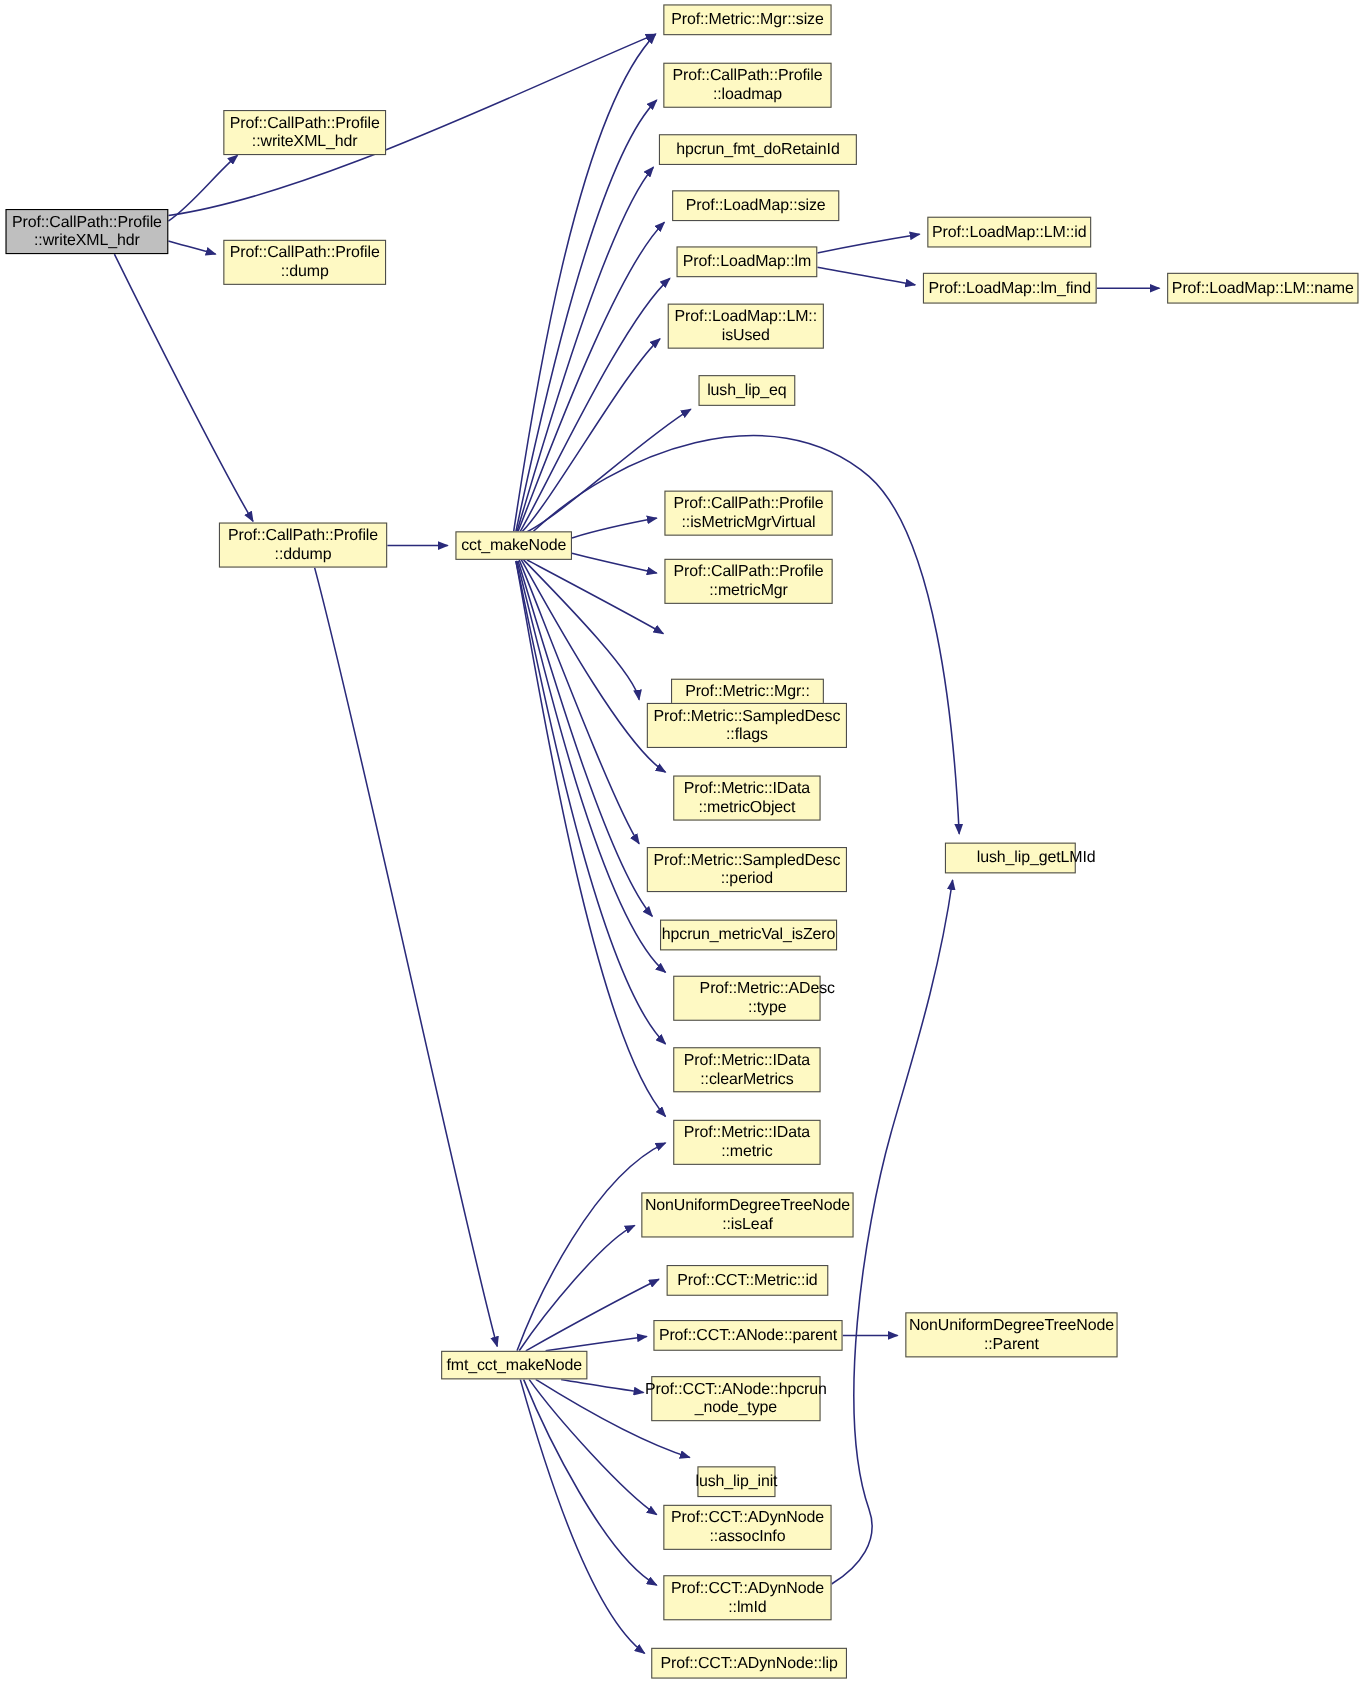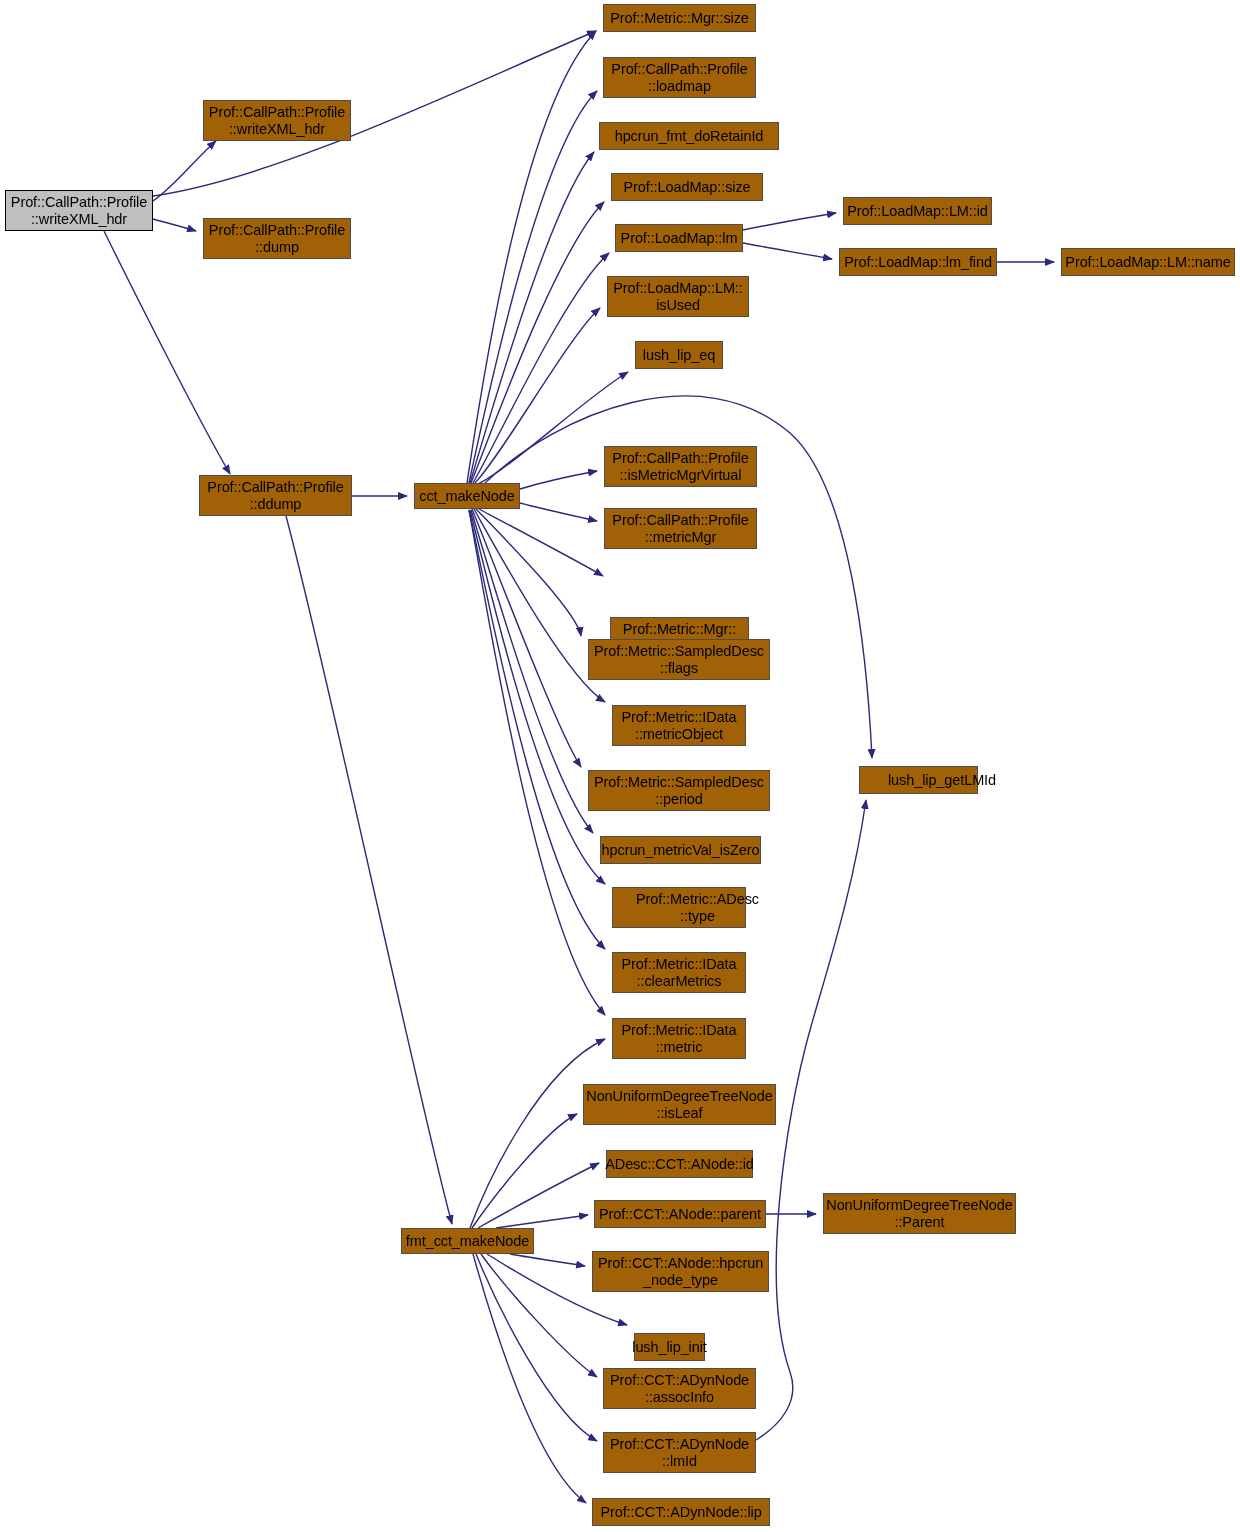--- a/index.html
+++ b/index.html
@@ -20,21 +20,21 @@
     left: 0;
     top: 0;
     width: 1240px;
     height: 1532px;
     pointer-events: none;
   }
   .node {
     position: absolute;
     box-sizing: border-box;
     border: 1px solid #4d4d4d;
-    background: #a16207;
+    background: #fef9c3;
     color: #000000;
     font-size: 14.5px;
     line-height: 17px;
     display: flex;
     align-items: center;
     justify-content: center;
     text-align: center;
     letter-spacing: -0.1px;
     white-space: pre-line;
     z-index: 2;
@@ -128,23 +128,23 @@
 ::period</div>
     <div class="node" style="left: 600px; top: 836px; width: 161px; height: 28px;">hpcrun_metricVal_isZero</div>
     <div class="node" style="left: 612px; top: 887px; width: 134px; height: 41px; padding-left: 37px;">Prof::Metric::ADesc
 ::type</div>
     <div class="node" style="left: 612px; top: 952px; width: 134px; height: 41px;">Prof::Metric::IData
 ::clearMetrics</div>
     <div class="node" style="left: 612px; top: 1018px; width: 134px; height: 41px;">Prof::Metric::IData
 ::metric</div>
     <div class="node" style="left: 583px; top: 1084px; width: 193px; height: 41px;">NonUniformDegreeTreeNode
 ::isLeaf</div>
-    <div class="node" style="left: 606px; top: 1150px; width: 147px; height: 28px;">ADesc::CCT::ANode::id</div>
+    <div class="node" style="left: 606px; top: 1150px; width: 147px; height: 28px;">Prof::CCT::Metric::id</div>
     <div class="node" style="left: 594px; top: 1200px; width: 172px; height: 28px;">Prof::CCT::ANode::parent</div>
-    <div class="node" style="left: 592px; top: 1251px; width: 177px; height: 41px;">Prof::CCT::ANode::hpcrun
+    <div class="node" style="left: 592px; top: 1251px; width: 154px; height: 41px;">Prof::CCT::ANode::hpcrun
 _node_type</div>
     <div class="node" style="left: 634px; top: 1317px; width: 71px; height: 28px; margin-top: 16px;">lush_lip_init</div>
     <div class="node" style="left: 603px; top: 1368px; width: 153px; height: 41px;">Prof::CCT::ADynNode
 ::assocInfo</div>
     <div class="node" style="left: 603px; top: 1432px; width: 153px; height: 41px;">Prof::CCT::ADynNode
 ::lmId</div>
     <div class="node" style="left: 592px; top: 1498px; width: 178px; height: 28px;">Prof::CCT::ADynNode::lip</div>
     <div class="node" style="left: 843px; top: 197px; width: 149px; height: 28px;">Prof::LoadMap::LM::id</div>
     <div class="node" style="left: 839px; top: 248px; width: 158px; height: 28px;">Prof::LoadMap::lm_find</div>
     <div class="node" style="left: 1061px; top: 248px; width: 174px; height: 28px;">Prof::LoadMap::LM::name</div>

